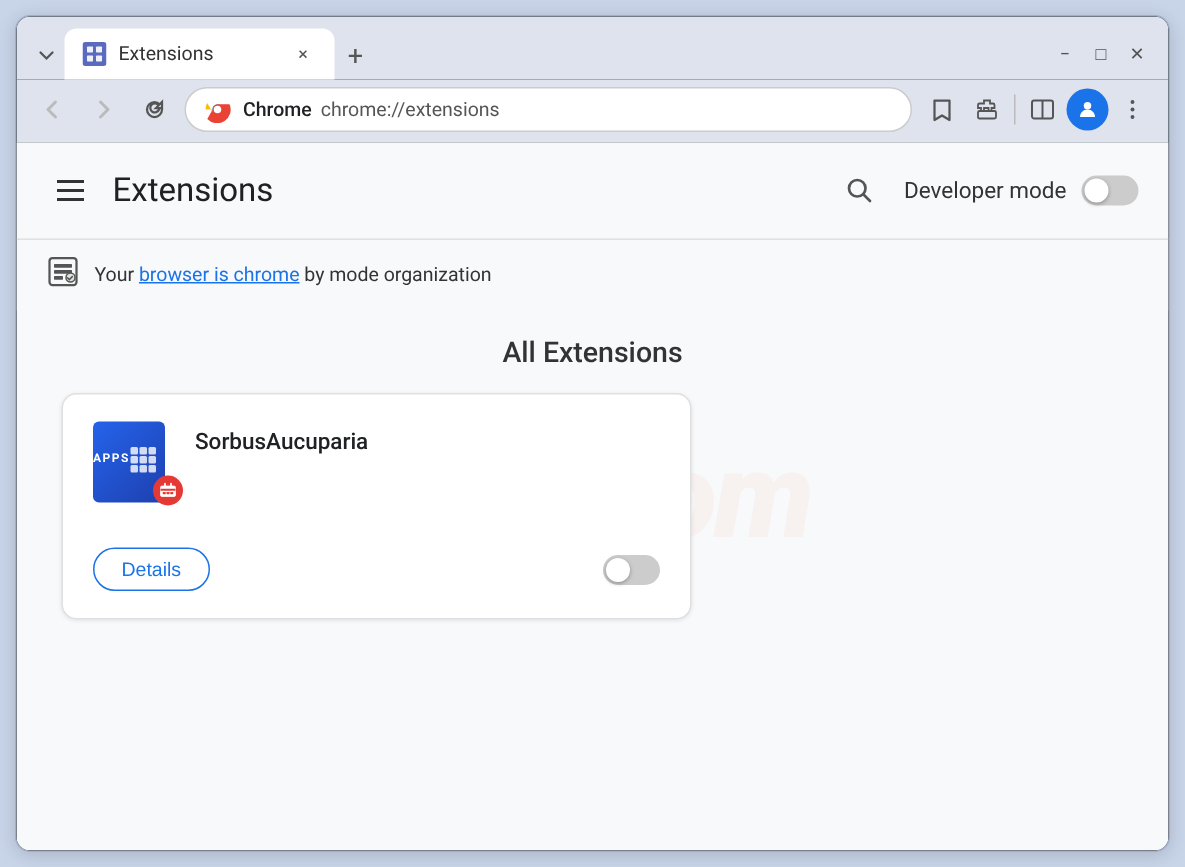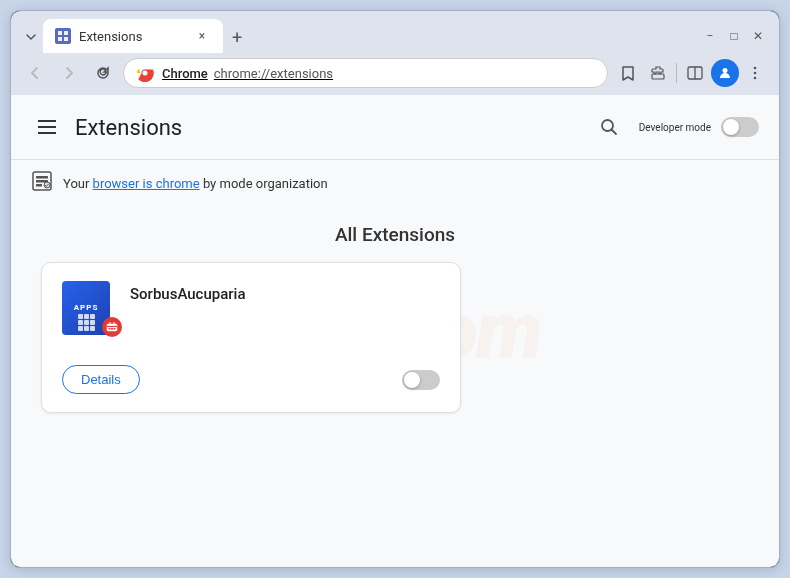--- a/index.html
+++ b/index.html
@@ -103,21 +103,20 @@
       cursor: pointer;
     }
     
     .nav-bar {
       background: #dee3ed;
       display: flex;
       align-items: center;
       padding: 4px 10px 6px 10px;
       gap: 6px;
       height: 42px;
-      text-decoration: underline;
     }
     .nav-btn {
       width: 28px;
       height: 28px;
       border-radius: 50%;
       display: flex;
       align-items: center;
       justify-content: center;
       font-size: 15px;
       color: #555;
@@ -251,21 +250,21 @@
       font-size: 18px;
       color: #555;
       cursor: pointer;
     }
     .dev-mode-area {
       display: flex;
       align-items: center;
       gap: 10px;
     }
     .dev-mode-label {
-      font-size: 10px;
+      font-size: 15px;
       color: #333;
     }
     .toggle-switch {
       width: 38px;
       height: 20px;
       background: #ccc;
       border-radius: 10px;
       position: relative;
       cursor: pointer;
     }
@@ -338,23 +337,23 @@
       position: relative;
       width: 54px;
       height: 54px;
     }
     .ext-icon-main {
       width: 48px;
       height: 54px;
       background: linear-gradient(135deg, #2563eb, #1e40af);
       border-radius: 4px;
       display: flex;
-      flex-direction: column;
-      align-items: center;
-      justify-content: flex-end;
+      flex-direction: row;
+      align-items: center;
+      justify-content: flex-start;
       padding-bottom: 4px;
       position: relative;
     }
     .ext-icon-apps-text {
       font-size: 8px;
       font-weight: 700;
       color: #fff;
       letter-spacing: 1px;
       margin-bottom: 2px;
     }

